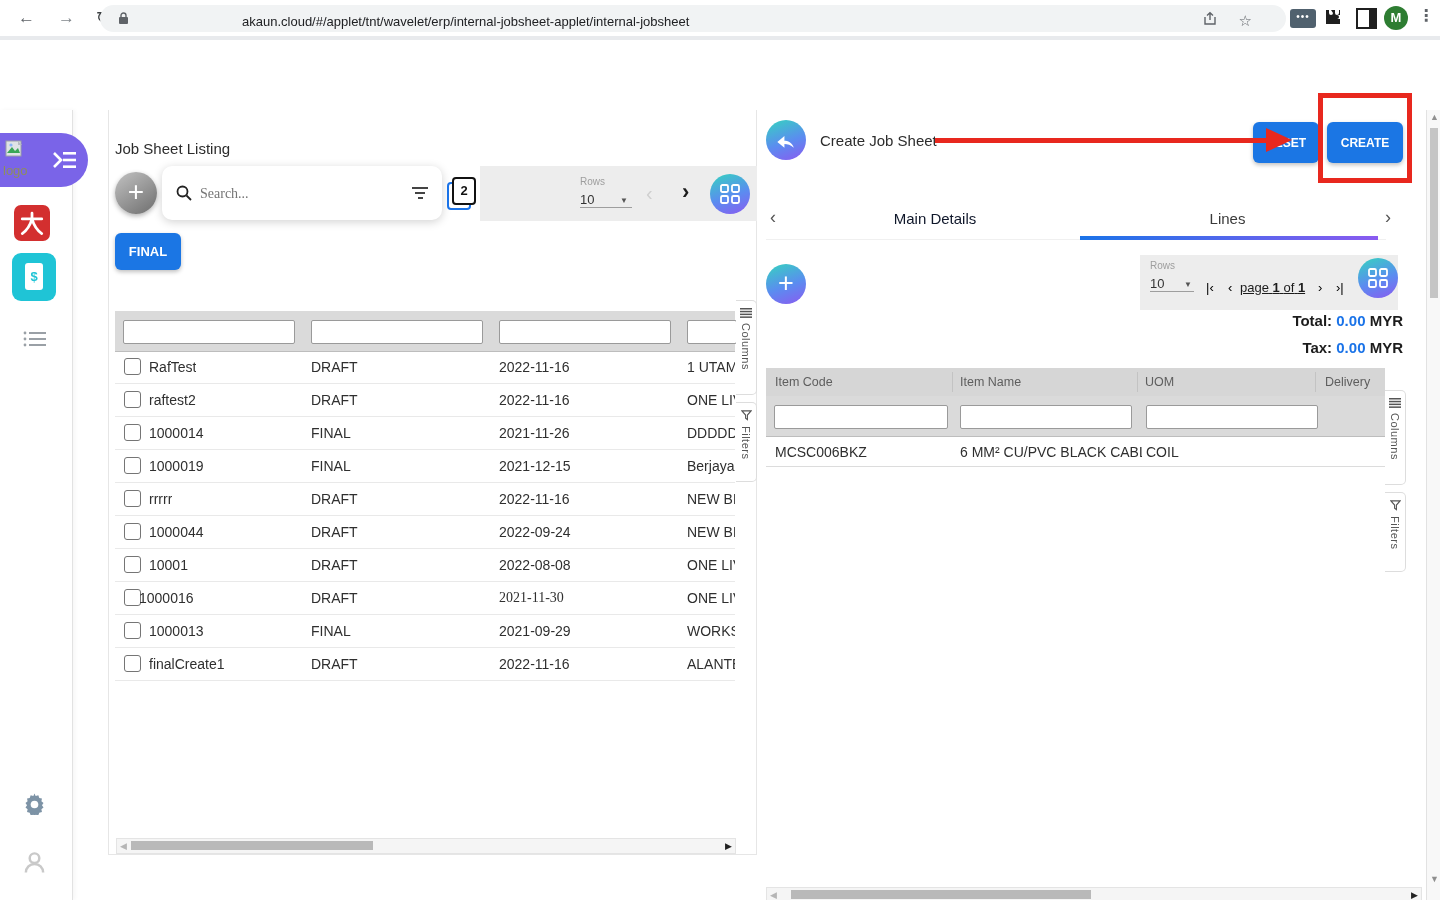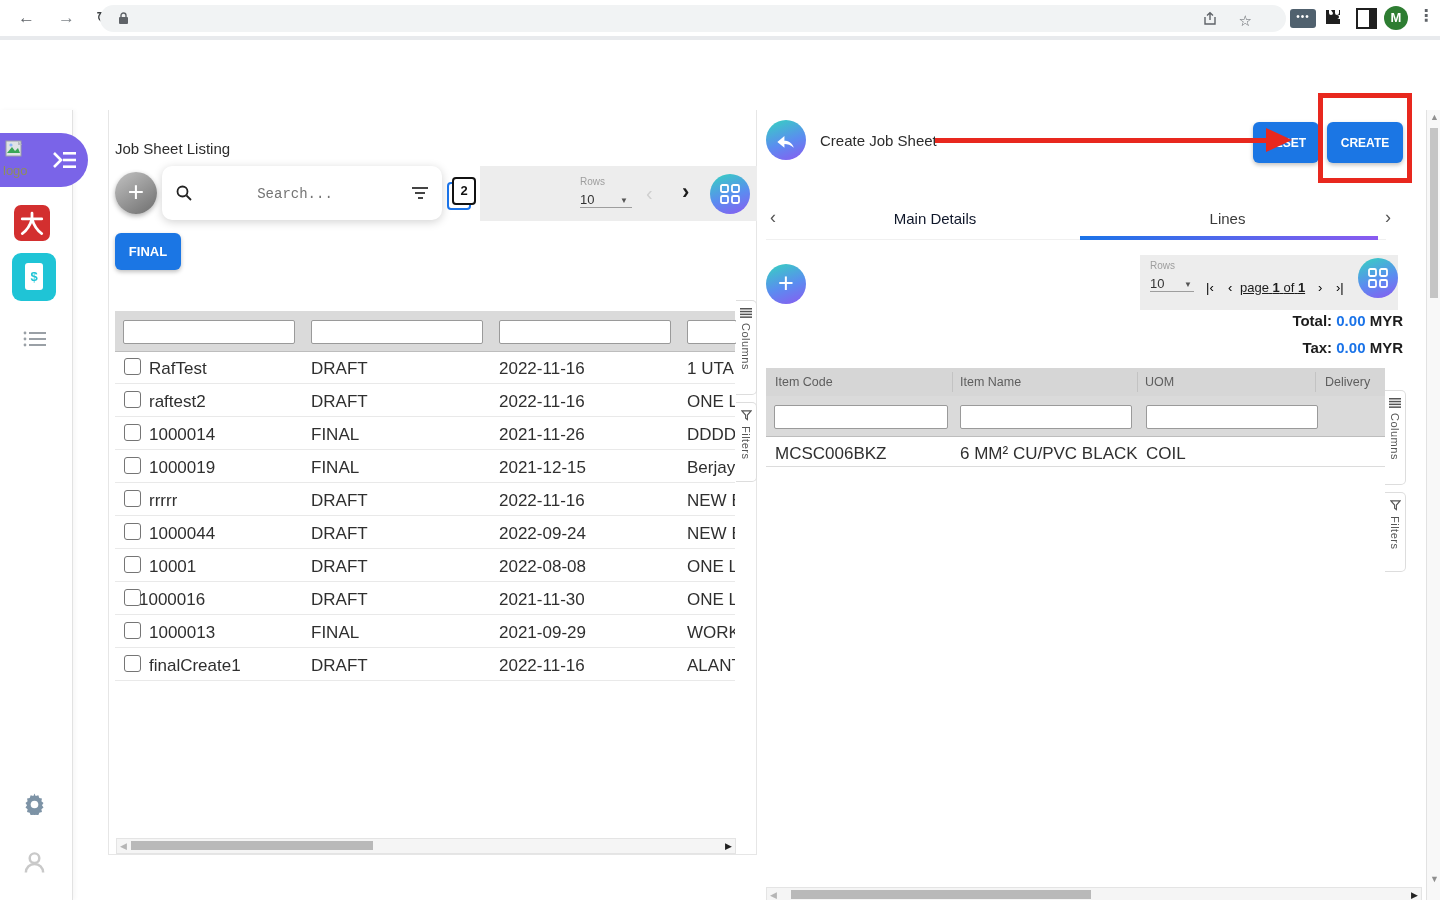--- a/index.html
+++ b/index.html
@@ -40,21 +40,21 @@
   .rows-strip{background:#ededed;}
   .small-label{font-size:10px;color:#9e9e9e;}
   .rows-val{font-size:13px;color:#333;border-bottom:1px solid #9e9e9e;}
   .blue-btn{background:#1b76e4;border:none;border-radius:6px;color:#fff;font-weight:bold;
     font-family:inherit;box-shadow:0 2px 4px rgba(0,0,0,.25);cursor:pointer;}
   
   .thead{background:#d6d6d6;font-size:12.5px;color:#5e5e5e;}
   .tfilter{background:#dadada;border-bottom:1px solid #bdbdbd;}
   .fin{position:absolute;top:9px;height:20px;background:#fff;border:1px solid #9a9a9a;border-radius:2px;}
   .vsep{position:absolute;top:4px;bottom:4px;width:1px;background:#c3c3c3;}
-  .trow{position:relative;width:100%;height:32px;border-bottom:1px solid #e9e9e9;font-size:17px;color:#2f2f2f;}
+  .trow{position:relative;width:100%;height:32px;border-bottom:1px solid #e9e9e9;font-size:14px;color:#2f2f2f;}
   .cell{position:absolute;top:8px;white-space:nowrap;overflow:hidden;}
   .cbx{position:absolute;left:9px;top:7px;width:15px;height:15px;border:1.6px solid #757575;border-radius:3px;background:#fff;}
   .side-tab{background:#fff;border:1px solid #ddd;border-left:none;border-radius:0 5px 5px 0;
     display:flex;flex-direction:column;align-items:center;padding-top:7px;box-sizing:border-box;}
   .vtext{writing-mode:vertical-rl;font-size:11px;color:#555;margin-top:5px;letter-spacing:.5px;}
   
   .hscroll{background:#f5f5f5;border:1px solid #e4e4e4;}
   .hthumb{position:absolute;top:2px;height:9px;background:#b9b9b9;}
   .vscroll{background:#f8f8f8;border-left:1px solid #e2e2e2;}
   .vthumb{position:absolute;left:3px;width:8px;background:#c5c5c5;}
@@ -63,36 +63,37 @@
   .tab-lbl{font-size:15px;}
   .tab-underline{background:linear-gradient(90deg,#1a73e8,#8a5bf0);height:4px;}
   .total-line{font-size:15px;font-weight:bold;color:#1c1c1c;text-align:right;}
   .blue-num{color:#1a73e8;}
   .pag{font-size:13px;}
   
   .anno-line{background:#e8281e;z-index:40;}
   .anno-head{width:0;height:0;border-left:26px solid #e8281e;border-top:12px solid transparent;
     border-bottom:12px solid transparent;z-index:40;}
   .anno-rect{border:5px solid #e8281e;background:transparent;z-index:41;}
-  input{font-family:Liberation Mono, monospace;text-align:center;}
+  input{font-family:Liberation Serif, serif;}
 </style>
 </head>
 <body>
 
 <div id="screen">
 
   <div class="abs chrome">
     <span class="abs nav-glyph" style="left:18px;">←</span>
     <span class="abs nav-glyph" style="left:58px;color:#80868b;">→</span>
     <span class="abs nav-glyph" style="left:96px;font-size:16px;color:#3c4043;">↻</span>
     <div class="abs urlbar">
       <svg class="abs" style="left:18px;top:7px;" width="11" height="13" viewBox="0 0 11 13">
         <rect x="1" y="5" width="9" height="7" rx="1" fill="#5f6368"></rect>
         <path d="M3 5 V3.5 a2.5 2.5 0 0 1 5 0 V5" fill="none" stroke="#5f6368" stroke-width="1.4"></path>
       </svg>
+      <span class="abs urltext">akaun.cloud/#/applet/tnt/wavelet/erp/internal-jobsheet-applet/internal-jobsheet</span>
       <svg class="abs" style="right:68px;top:6px;" width="16" height="16" viewBox="0 0 16 16">
         <path d="M3 6 v7 h10 V6" fill="none" stroke="#5f6368" stroke-width="1.4"></path>
         <path d="M8 9 V2 M5 4.5 L8 1.8 L11 4.5" fill="none" stroke="#5f6368" stroke-width="1.4"></path>
       </svg>
       <span class="abs" style="right:34px;top:7px;font-size:15px;color:#5f6368;">☆</span>
     </div>
     <div class="abs ext-badge">•••</div>
     <svg class="abs" style="left:1324px;top:8px;" width="18" height="18" viewBox="0 0 18 18">
       <path d="M7 2 h4 v3 a2 2 0 1 0 4 0 V2 h1 v5 h-3 a2 2 0 1 1 0 4 h3 v5 H2 V2 h3 v3 a2 2 0 1 0 4 0 Z" fill="#1f1f1f"></path>
     </svg>
@@ -244,21 +245,21 @@
       <span class="cbx"></span>
       <span class="cell" style="left:34px;">10001</span>
         <span class="cell" style="left:196px;">DRAFT</span>
         <span class="cell" style="left:384px;">2022-08-08</span>
         <span class="cell" style="left:572px;width:48px;">ONE LIVIN</span>
     </div>
     <div class="trow">
       <span class="cbx"></span>
       <span class="cell" style="left:24px;">1000016</span>
         <span class="cell" style="left:196px;">DRAFT</span>
-        <span class="cell" style="left:384px;">2021-11-30</span>
+        <span class="cell" style="left:384px;font-family:Liberation Serif, serif;">2021-11-30</span>
         <span class="cell" style="left:572px;width:48px;">ONE LIVIN</span>
     </div>
     <div class="trow">
       <span class="cbx"></span>
       <span class="cell" style="left:34px;">1000013</span>
         <span class="cell" style="left:196px;">FINAL</span>
         <span class="cell" style="left:384px;">2021-09-29</span>
         <span class="cell" style="left:572px;width:48px;">WORKSH</span>
     </div>
     <div class="trow">

